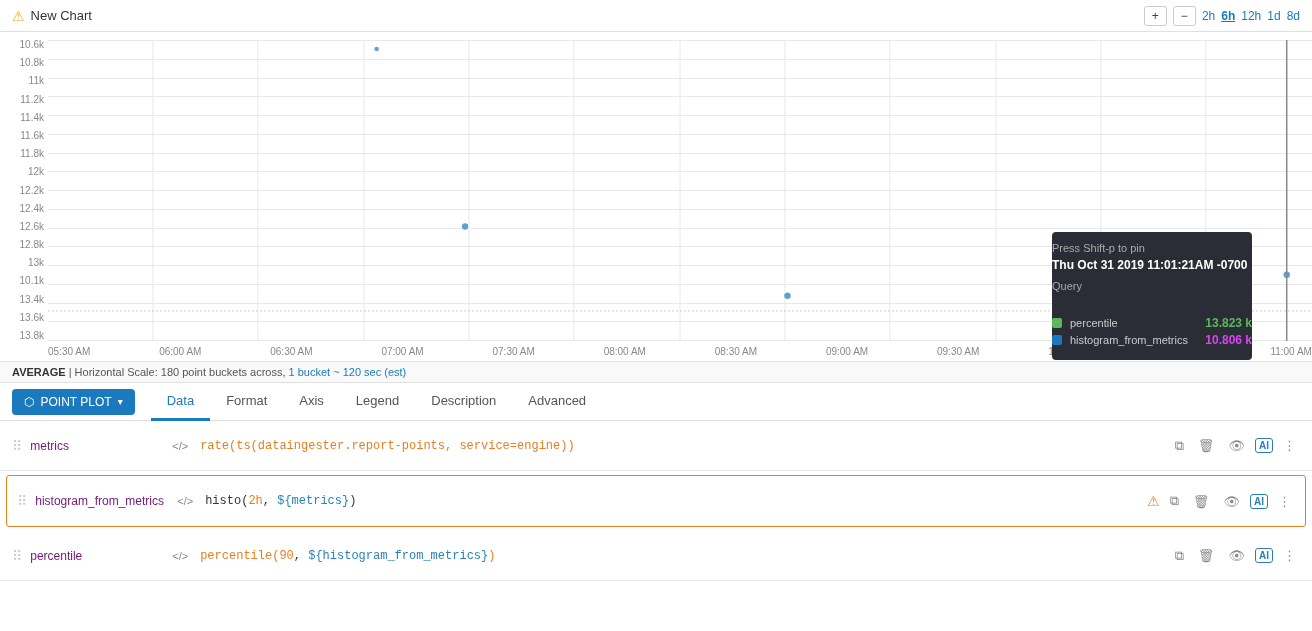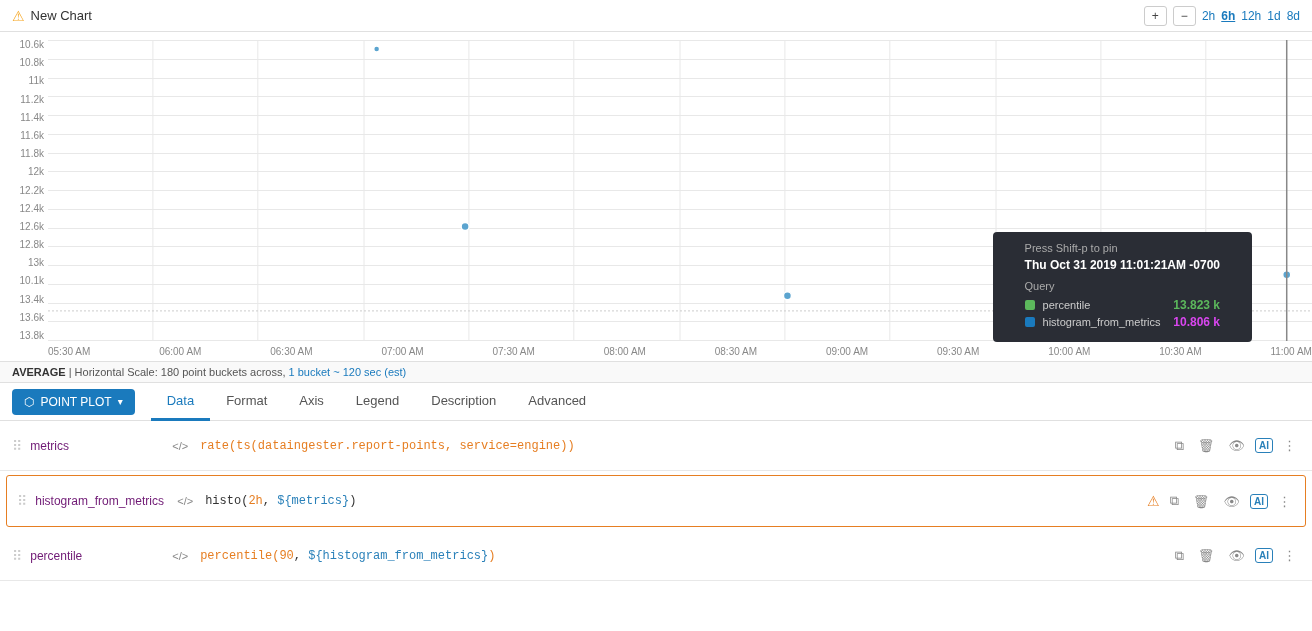--- a/index.html
+++ b/index.html
@@ -25,26 +25,26 @@
     .y-axis { width: 48px; display: flex; flex-direction: column-reverse; justify-content: space-between; padding: 8px 4px 20px 4px; flex-shrink: 0; }
     .y-label { font-size: 10px; color: #888; text-align: right; line-height: 1; }
     .chart-plot { flex: 1; position: relative; overflow: hidden; }
     .grid-lines { position: absolute; top: 8px; left: 0; right: 0; bottom: 20px; display: flex; flex-direction: column; justify-content: space-between; }
     .grid-line { border-top: 1px solid #e8e8e8; width: 100%; }
     .x-axis { position: absolute; bottom: 0; left: 0; right: 0; display: flex; justify-content: space-between; padding: 4px 0; }
     .x-label { font-size: 10px; color: #888; }
 
     .tooltip-box {
       position: absolute; right: 60px; top: 200px;
-      background: #2a2d35; color: #fff; border-radius: 4px; padding: 10px 32px;
+      background: #2a2d35; color: #fff; border-radius: 4px; padding: 10px 0;
       font-size: 12px; min-width: 200px; z-index: 10;
     }
     .tooltip-title { color: #aaa; font-size: 11px; margin-bottom: 4px; }
     .tooltip-date { font-size: 12px; font-weight: 600; margin-bottom: 8px; }
-    .tooltip-query-label { color: #aaa; font-size: 11px; margin-bottom: 6px; }
+    .tooltip-query-label { color: #aaa; font-size: 11px; margin-bottom: 24px; }
     .tooltip-row { display: flex; align-items: center; gap: 8px; margin-bottom: 3px; }
     .tooltip-swatch { width: 10px; height: 10px; border-radius: 2px; flex-shrink: 0; }
     .tooltip-name { flex: 1; color: #ccc; font-size: 11px; }
     .tooltip-value { font-size: 12px; font-weight: 600; }
     .tooltip-value.green { color: #5cb85c; }
     .tooltip-value.orange { color: #d946ef; }
 
     .avg-bar {
       padding: 4px 12px; font-size: 11px; color: #555; border-bottom: 1px solid #e0e0e0;
       background: #f9f9f9;

